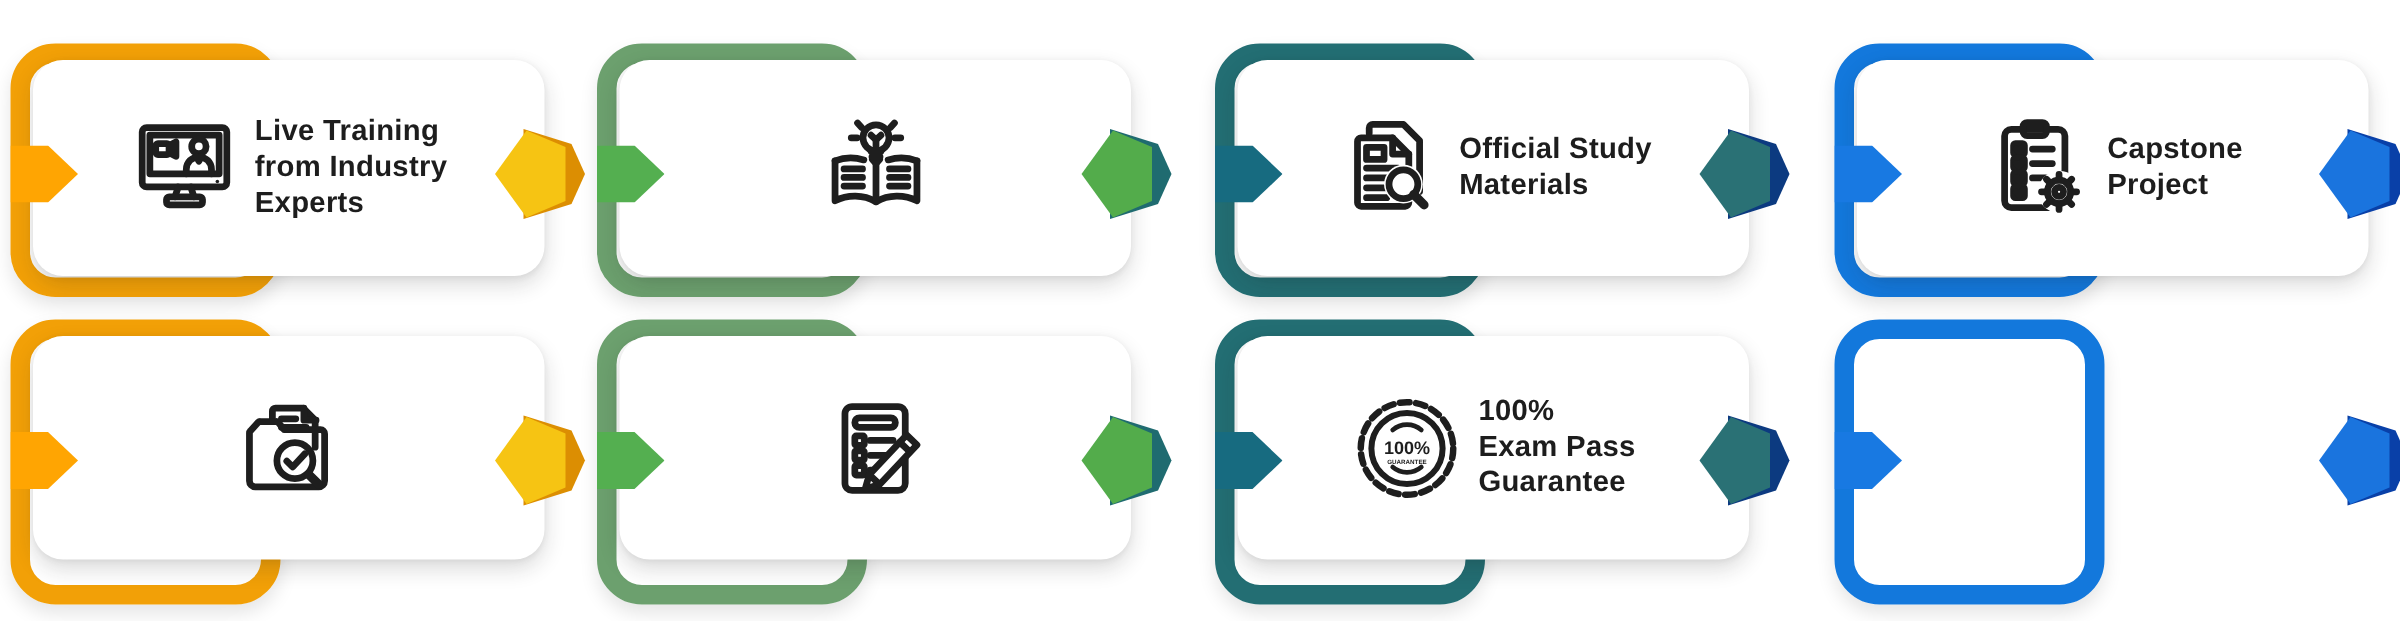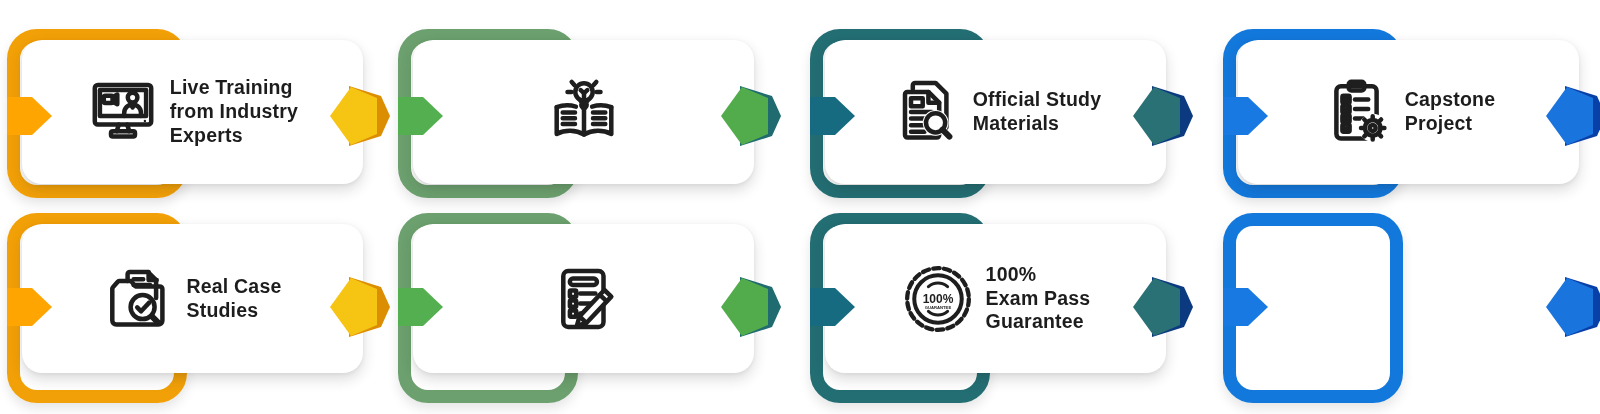--- a/index.html
+++ b/index.html
@@ -185,22 +185,20 @@
       <svg class="ic" width="72" height="72" viewBox="0 0 24 24">
         <path d="M8.2,6 V3.7 a0.7,0.7 0 0 1 0.7,-0.7 h6.1 l2.7,2.7 v6"></path>
         <path d="M15.2,3 v2.7 h2.7"></path>
         <path d="M10.2,5.4 h3.2 M10.2,7.3 h5.5"></path>
         <path d="M3.1,19.2 V8.6 a0.7,0.7 0 0 1 0.2,-0.5 l1.7,-1.9 a0.7,0.7 0 0 1 0.5,-0.2 h3.5 a0.7,0.7 0 0 1 0.5,0.2 l1.3,1.6 h8.1 a0.9,0.9 0 0 1 0.9,0.9 v10.5 a1.3,1.3 0 0 1 -1.3,1.3 H4.4 A1.3,1.3 0 0 1 3.1,19.2 z"></path>
         <circle class="wk" cx="13.2" cy="14.7" r="4.6"></circle>
         <circle cx="13.2" cy="14.7" r="4"></circle>
         <path d="M11.4,14.8 l1.3,1.3 2.7,-2.9"></path>
         <path d="M16.3,17.8 l2.1,2.1" stroke-width="2"></path>
       </svg>
-      <div class="label">Real Case
-Studies</div>
     </div>
   </div>
 
   <div class="cell row-b" style="--frame: #6CA06E; --arrow: #54AF50; --gem-front: #53AC4B; --gem-back: #1F6B70;">
     <div class="frame"></div>
     <svg class="arrow" viewBox="0 0 45 38">
         <polygon points="0,0 25,0 45,19 25,38 0,38"></polygon>
       </svg>
     <svg class="gem" viewBox="0 0 62 62">
         <polygon class="back" points="20,1 52,11 61,31 52,51 20,61"></polygon>

